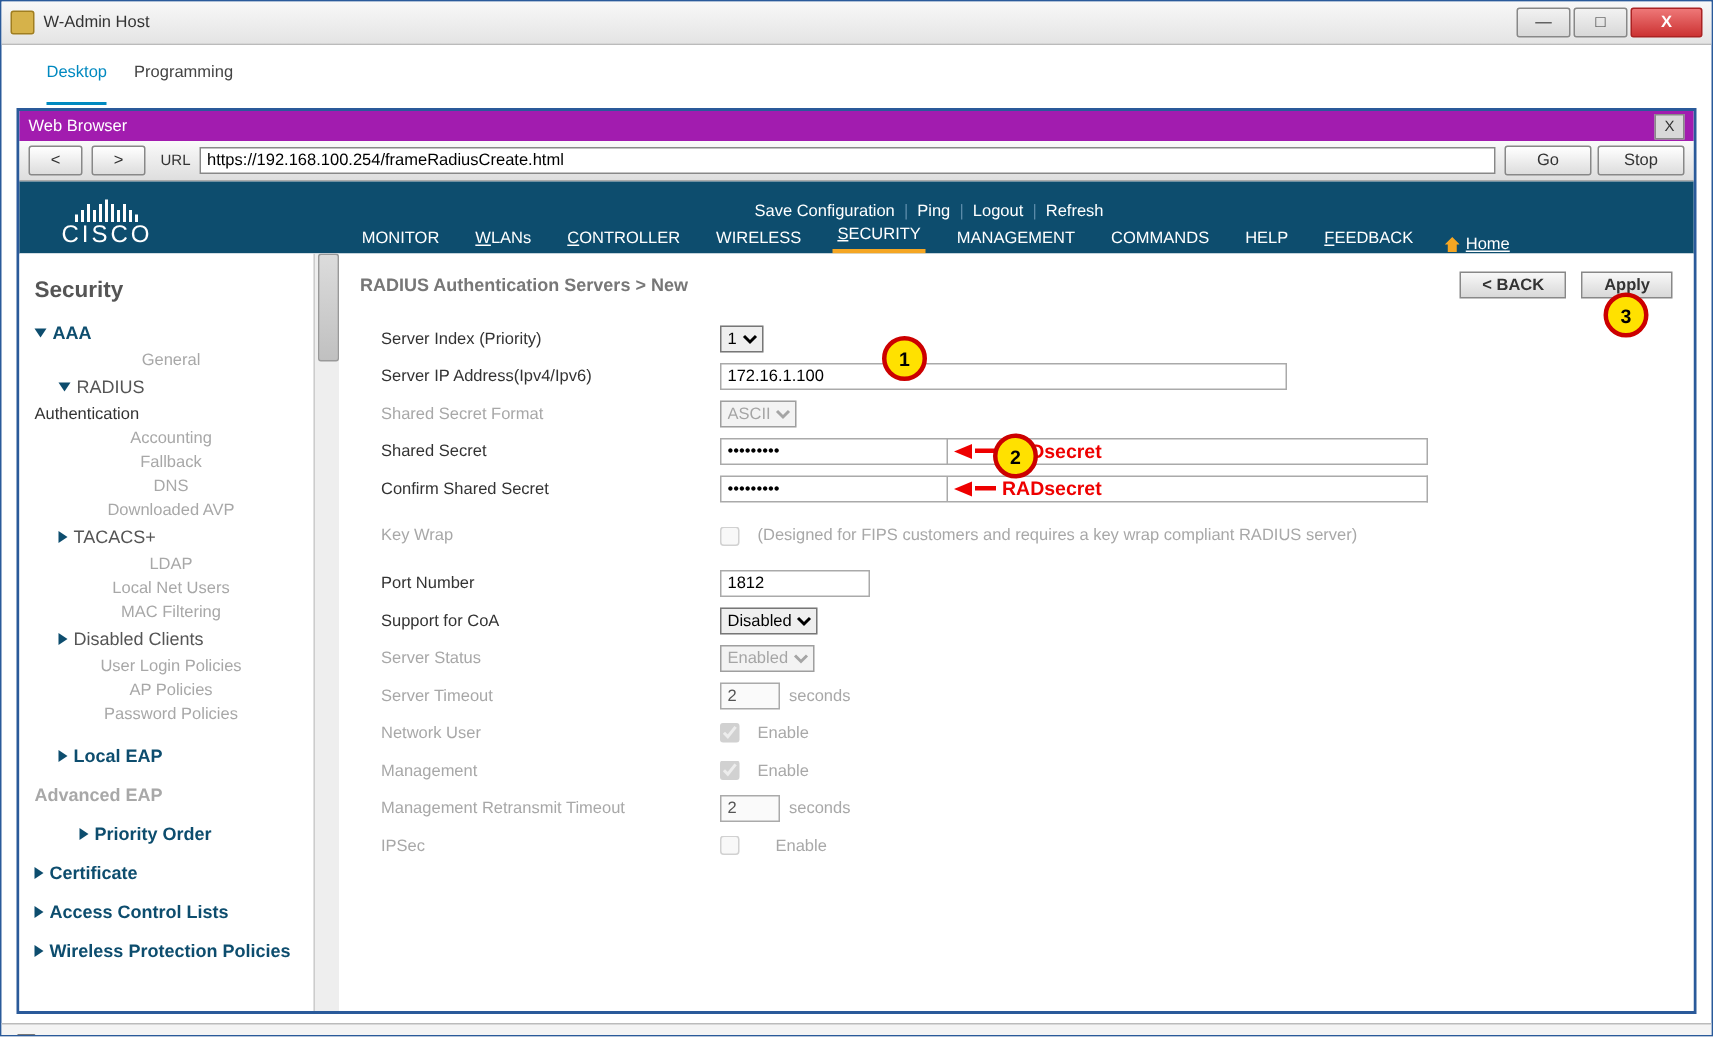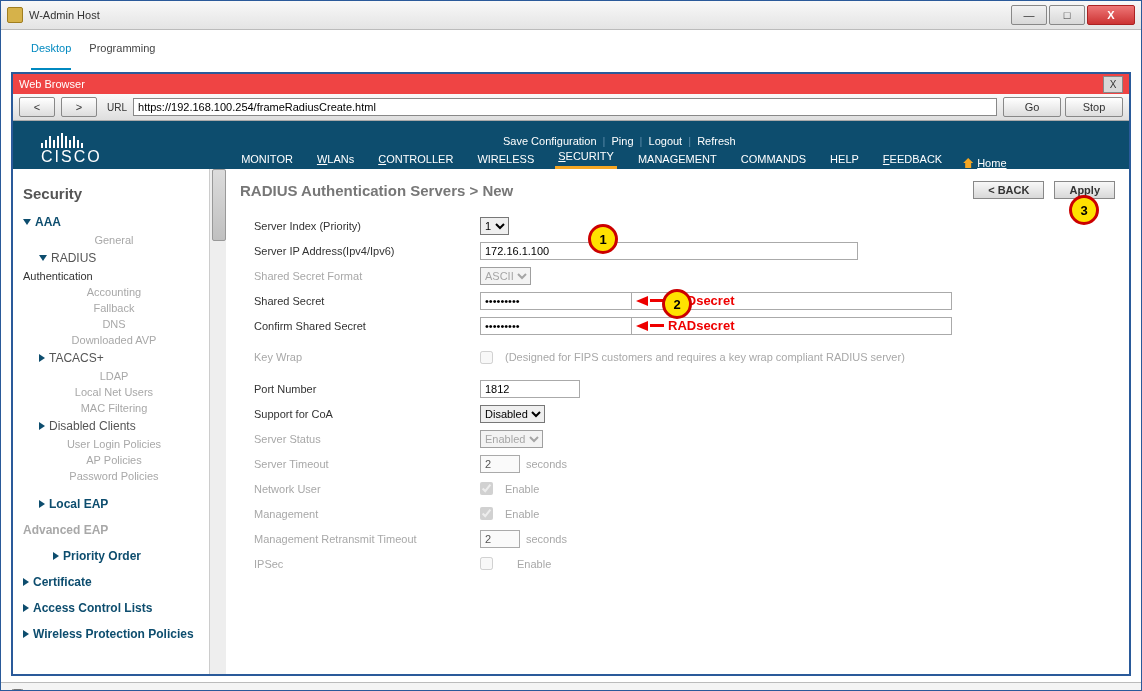--- a/index.html
+++ b/index.html
@@ -7,29 +7,29 @@
 .titlebar{height:28px;background:linear-gradient(#f8f8f8,#e4e4e4);border-bottom:1px solid #bbb;display:flex;align-items:center;padding:0 6px;justify-content:space-between;}
 .titlebar-left{display:flex;align-items:center;gap:6px;}
 .title-icon{width:14px;height:14px;background:#d6b24a;border:1px solid #a07e20;border-radius:2px;}
 .titlebar-btns{display:flex;gap:0;}
 .tb-btn{width:34px;height:18px;border:1px solid #888;background:linear-gradient(#f2f2f2,#d8d8d8);border-radius:2px;margin-left:2px;display:flex;align-items:center;justify-content:center;font-size:11px;}
 .tb-close{width:46px;background:linear-gradient(#e77,#c33);color:#fff;border-color:#a22;font-weight:bold;}
 .outer-tabs{display:flex;gap:18px;padding:12px 0 0 30px;height:28px;}
 .outer-tab{color:#444;padding-bottom:6px;cursor:pointer;text-align:center;}
 .outer-tab.active{color:#0089c0;border-bottom:2px solid #0089c0;}
 .app-frame{border:2px solid #2a5a9a;margin:2px 10px 6px 10px;height:600px;display:flex;flex-direction:column;background:#fff;}
-.wb-header{background:#ef4444;color:#fff;height:20px;display:flex;align-items:center;justify-content:space-between;padding:0 6px;font-size:11px;}
+.wb-header{background:#a21caf;color:#fff;height:20px;display:flex;align-items:center;justify-content:space-between;padding:0 6px;font-size:11px;}
 .wb-close{background:#d8d8d8;color:#333;width:18px;height:15px;border:1px solid #888;display:flex;align-items:center;justify-content:center;font-size:10px;}
 .url-bar{background:linear-gradient(#fafafa,#dedede);border-bottom:1px solid #aaa;height:26px;display:flex;align-items:center;gap:6px;padding:0 6px;}
 .nav-btn{width:34px;height:18px;border:1px solid #888;background:linear-gradient(#fff,#ddd);border-radius:2px;font-size:11px;display:flex;align-items:center;justify-content:center;}
 .url-label{font-size:10px;margin-left:4px;}
 .url-input{flex:1;height:16px;border:1px solid #888;font-size:11px;padding:0 4px;background:#fff;}
 .go-stop{display:flex;gap:4px;}
 .banner{background:#0d4d6e;color:#fff;height:48px;display:flex;align-items:flex-end;}
-.logo-box{padding:0 22px 4px 28px;display:flex;flex-direction:column;line-height:1;}
+.logo-box{padding:0 22px 4px 28px;display:flex;flex-direction:column;align-items:center;line-height:1;}
 .logo-bars{display:flex;gap:2px;align-items:flex-end;margin-bottom:1px;}
 .logo-bars span{width:2px;background:#fff;display:inline-block;}
 .logo-text{font-size:16px;letter-spacing:2px;}
 .banner-content{flex:1;display:flex;flex-direction:column;align-items:center;}
 .top-links{text-align:right;font-size:11px;color:#fff;padding:5px 14px 0 0;}
 .top-links a{color:#fff;text-decoration:none;margin:0 3px;}
 .sep{color:#5a8aa8;}
 .main-nav{display:flex;gap:18px;padding-left:6px;height:22px;align-items:flex-end;}
 .main-nav .mi{color:#fff;font-size:11px;padding:4px 3px;cursor:pointer;white-space:nowrap;}
 .main-nav .mi u{text-decoration:underline;}
@@ -43,21 +43,21 @@
 .tree-item .arrow{width:0;height:0;border-left:4px solid transparent;border-right:4px solid transparent;border-top:6px solid #0d4d6e;}
 .tree-item .arrow.r{border-top:4px solid transparent;border-bottom:4px solid transparent;border-left:6px solid #0d4d6e;border-right:none;}
 .sub{padding-left:16px;}
 .sub2{padding-left:28px;}
 .gray{color:#a8a8a8;font-weight:normal;font-size:11px;padding:2px 0;text-align:center;}
 .blk{color:#333;font-weight:normal;font-size:11px;padding:2px 0;}
 .vscroll{width:16px;background:#eee;border-left:1px solid #ccc;position:relative;}
 .vscroll .thumb{position:absolute;top:0;left:2px;width:12px;height:70px;background:linear-gradient(#dcdcdc,#c0c0c0);border:1px solid #999;border-radius:2px;}
 .main{flex:1;overflow:auto;padding:12px 14px;position:relative;}
 .page-head{display:flex;align-items:center;justify-content:space-between;margin-bottom:14px;}
-.page-title{font-size:15px;color:#777;font-weight:bold;}
+.page-title{font-size:12px;color:#777;font-weight:bold;}
 .btn{border:1px solid #888;background:linear-gradient(#f8f8f8,#d8d8d8);padding:2px 14px;font-size:11px;font-weight:bold;color:#333;cursor:pointer;}
 .form-row{display:flex;align-items:center;height:25px;}
 .form-row label{width:226px;color:#333;font-size:11px;}
 .form-row.dis label{color:#a8a8a8;}
 .form-row.dis .note{color:#a8a8a8;}
 .form-row select{border:1px solid #777;font-size:11px;height:18px;}
 .form-row input[type=text],.form-row input[type=password]{border:1px solid #aaa;font-size:11px;height:16px;padding:0 4px;}
 .wide{width:368px;}
 .split-secret{display:flex;width:472px;}
 .split-secret input{flex:1;}

